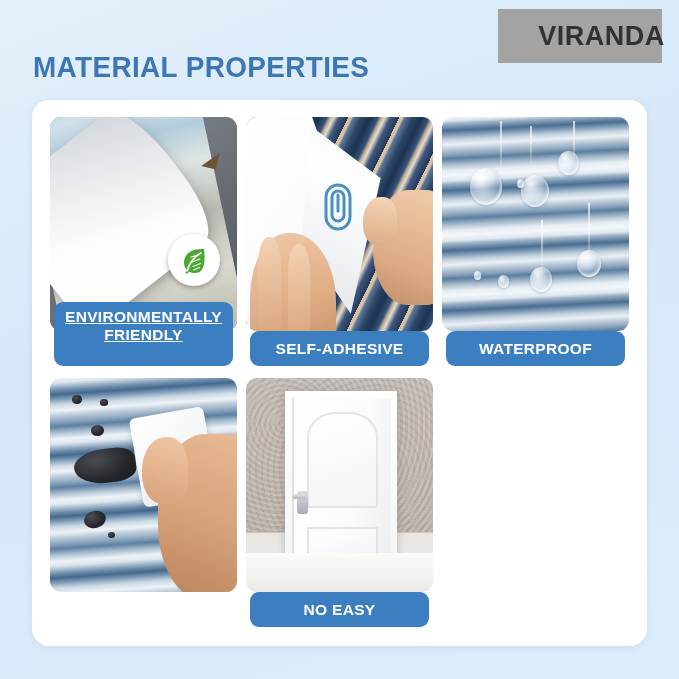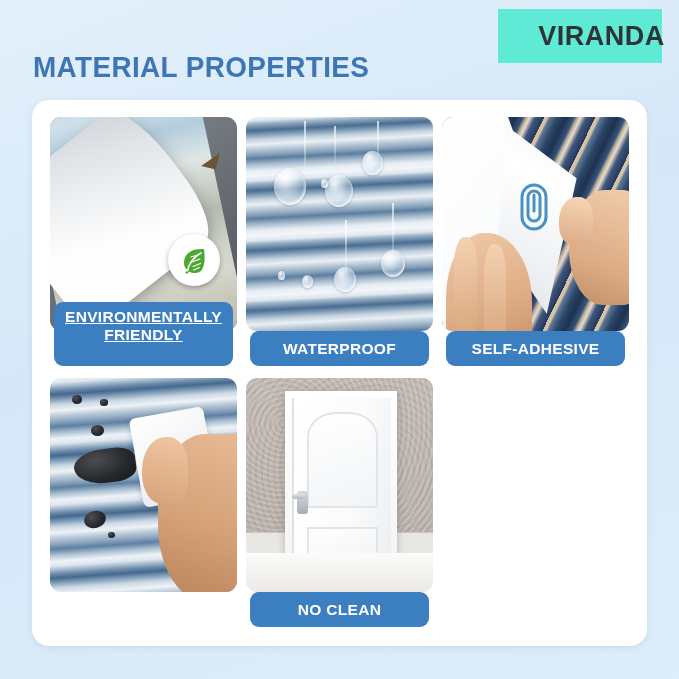--- a/index.html
+++ b/index.html
@@ -16,21 +16,21 @@
     position: relative;
   }
 
   
   .logo-box {
     position: absolute;
     left: 498px;
     top: 9px;
     width: 164px;
     height: 54px;
-    background: #5eead4;
+    background: #a3a3a3;
     display: flex;
     align-items: center;
     justify-content: center;
     padding-left: 43px;
   }
   .logo-text {
     font-family: "Liberation Sans", sans-serif;
     font-size: 27px;
     font-weight: 700;
     letter-spacing: 0.5px;
@@ -365,20 +365,38 @@
         <div class="roll-tip"></div>
         <div class="badge">
           <svg width="32" height="32" viewBox="0 0 32 32" aria-hidden="true">
             <path d="M26 5C13 4 6 10 6 19c0 3 1.4 5.6 3.4 7.3l-2.1 2.4 1.6 1.4 2.1-2.4C12.8 28.6 14.8 29 17 29c8 0 11-8 9-24z" fill="#4ca832"></path>
             <path d="M23 9C16 13 11 19 9.6 26.6" stroke="#ffffff" stroke-width="1.6" fill="none" stroke-linecap="round"></path>
             <path d="M20 11l-7 2M22 15l-8 3M22.5 19.5l-7.5 3M21.5 23.5l-6 2.5" stroke="#ffffff" stroke-width="1.1" fill="none" stroke-linecap="round"></path>
           </svg>
         </div>
       </div>
       <div class="tile-label two-line">ENVIRONMENTALLY FRIENDLY</div>
+    </div>
+
+    <div class="tile">
+      <div class="tile-photo adh">
+        <div class="marble2"></div>
+        <div class="peel"></div>
+        <div class="peel-fold"></div>
+        <div class="clip">
+          <svg width="34" height="52" viewBox="0 0 34 52" aria-hidden="true">
+            <rect x="5" y="4" width="24" height="44" rx="12" fill="none" stroke="#4a90c2" stroke-width="3"></rect>
+            <rect x="11" y="10" width="12" height="30" rx="6" fill="none" stroke="#4a90c2" stroke-width="3"></rect>
+            <line x1="17" y1="14" x2="17" y2="30" stroke="#4a90c2" stroke-width="3" stroke-linecap="round"></line>
+          </svg>
+        </div>
+        <div class="hand-l"></div>
+        <div class="hand-r"></div>
+      </div>
+      <div class="tile-label">SELF-ADHESIVE</div>
     </div>
 
     <div class="tile">
       <div class="tile-photo water">
         <div class="trail" style="left:31%; top:2%;  height:26%;"></div>
         <div class="trail" style="left:47%; top:4%;  height:18%;"></div>
         <div class="trail" style="left:70%; top:2%;  height:20%;"></div>
         <div class="trail" style="left:78%; top:40%; height:28%;"></div>
         <div class="trail" style="left:53%; top:48%; height:26%;"></div>
         <div class="drop" style="left:15%; top:24%; width:17%; height:17%;"></div>
@@ -387,38 +405,20 @@
         <div class="drop" style="left:72%; top:62%; width:13%; height:13%;"></div>
         <div class="drop" style="left:47%; top:70%; width:12%; height:12%;"></div>
         <div class="drop" style="left:30%; top:74%; width:6%;  height:6%;"></div>
         <div class="drop" style="left:17%; top:72%; width:4%;  height:4%;"></div>
         <div class="drop" style="left:40%; top:29%; width:4%;  height:4%;"></div>
       </div>
       <div class="tile-label">WATERPROOF</div>
     </div>
 
     <div class="tile">
-      <div class="tile-photo adh">
-        <div class="marble2"></div>
-        <div class="peel"></div>
-        <div class="peel-fold"></div>
-        <div class="clip">
-          <svg width="34" height="52" viewBox="0 0 34 52" aria-hidden="true">
-            <rect x="5" y="4" width="24" height="44" rx="12" fill="none" stroke="#4a90c2" stroke-width="3"></rect>
-            <rect x="11" y="10" width="12" height="30" rx="6" fill="none" stroke="#4a90c2" stroke-width="3"></rect>
-            <line x1="17" y1="14" x2="17" y2="30" stroke="#4a90c2" stroke-width="3" stroke-linecap="round"></line>
-          </svg>
-        </div>
-        <div class="hand-l"></div>
-        <div class="hand-r"></div>
-      </div>
-      <div class="tile-label">SELF-ADHESIVE</div>
-    </div>
-
-    <div class="tile">
       <div class="tile-photo clean">
         <div class="stain" style="left:12%; top:8%;  width:5%;  height:4%;"></div>
         <div class="stain" style="left:27%; top:10%; width:4%;  height:3%;"></div>
         <div class="stain" style="left:22%; top:22%; width:7%;  height:5%;"></div>
         <div class="stain" style="left:45%; top:23%; width:8%;  height:6%;"></div>
         <div class="stain" style="left:13%; top:33%; width:33%; height:16%; border-radius:52% 40% 38% 60%; transform:rotate(-8deg);"></div>
         <div class="stain" style="left:18%; top:62%; width:12%; height:8%;  transform:rotate(-14deg);"></div>
         <div class="stain" style="left:31%; top:72%; width:4%;  height:3%;"></div>
         <div class="wipe"></div>
         <div class="hand"></div>
@@ -430,17 +430,17 @@
         <div class="wall-tex"></div>
         <div class="frame">
           <div class="leaf">
             <div class="panel-top"></div>
             <div class="panel-bot"></div>
             <div class="handle"></div>
           </div>
         </div>
         <div class="skirt"></div>
       </div>
-      <div class="tile-label">NO CLEAN</div>
+      <div class="tile-label">NO EASY</div>
     </div>
 
   </div>
 </div>
 
 </body></html>

